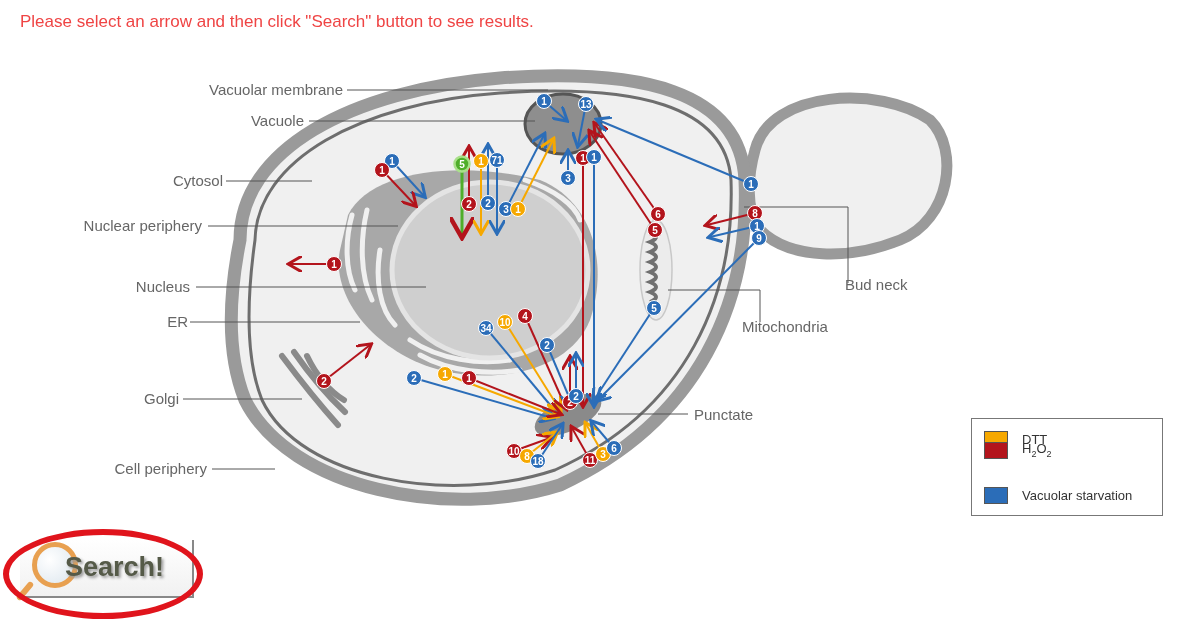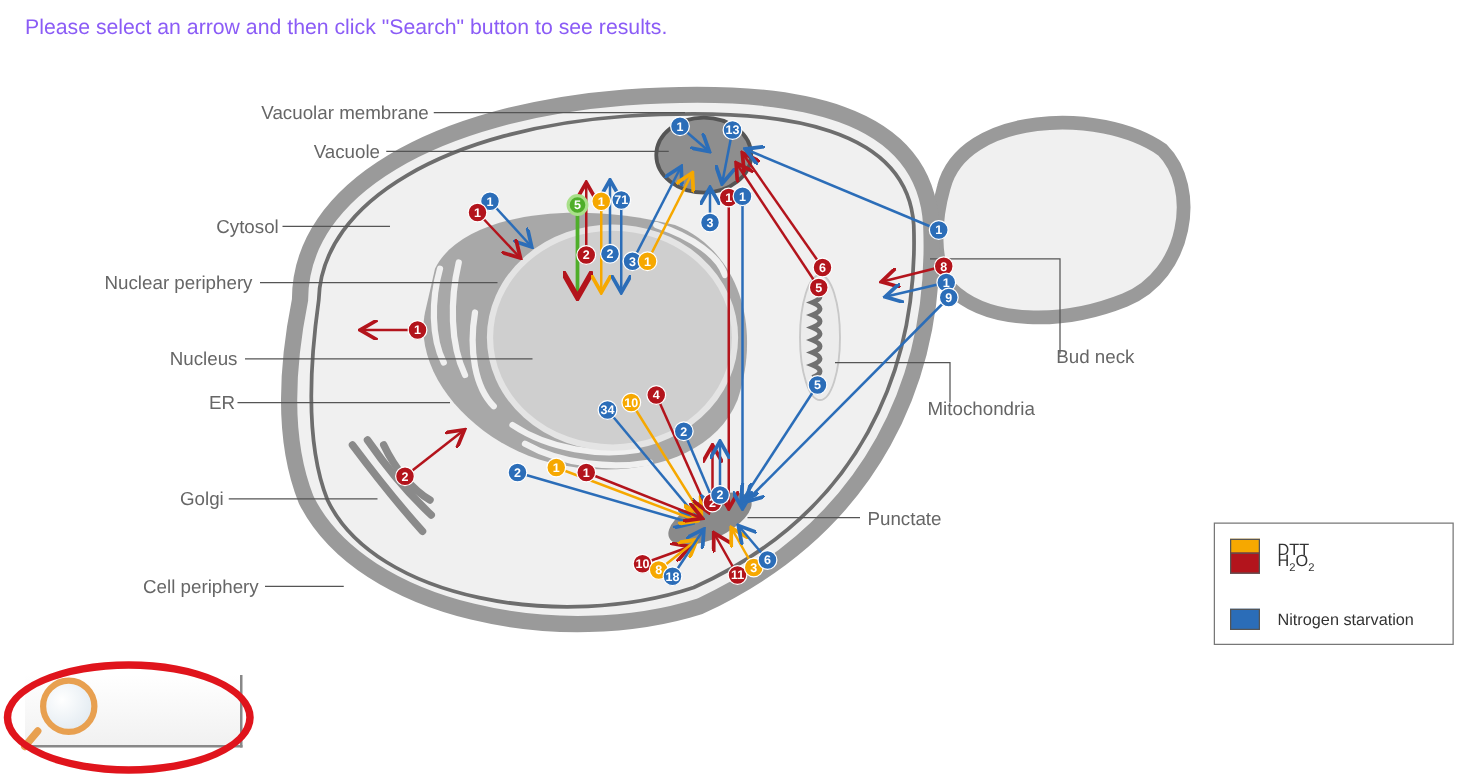--- a/index.html
+++ b/index.html
@@ -1,18 +1,18 @@
 <!DOCTYPE html>
 <html><head>
 <meta charset="utf-8">
 <style>
   html, body { margin:0; padding:0; background:#ffffff; }
   body { width:1179px; height:627px; position:relative; overflow:hidden;
          font-family:"Liberation Sans", sans-serif; }
-  .instruction { position:absolute; left:20px; top:12px; font-size:17px; color:#8b5cf6; }
+  .instruction { position:absolute; left:20px; top:12px; font-size:17px; color:#ef4444; }
   #cell { position:absolute; left:0; top:0; }
   .organelle-label { font-family:"Liberation Sans", sans-serif; font-size:15px; fill:#666; }
   .badge-text { font-family:"Liberation Sans", sans-serif; font-size:10px; font-weight:bold; fill:#fff; }
   .legend { position:absolute; left:971px; top:418px; width:190px; height:96px;
             border:1px solid #777; background:#fff; }
   .legend-row { position:absolute; left:12px; height:20px; display:flex; align-items:center; }
   .legend-swatch { width:22px; height:15px; border:1px solid #555; margin-right:14px; }
   .legend-label { font-size:13px; color:#333; }
   .search-btn { position:absolute; left:20px; top:540px; width:172px; height:56px;
                 background:linear-gradient(#fff,#f1f1f1); border-right:2px solid #888;
@@ -376,21 +376,22 @@
   <div class="legend-row" style="top:10px">
     <span class="legend-swatch" style="background:#f6a800"></span>
     <span class="legend-label">DTT</span>
   </div>
   <div class="legend-row" style="top:21px">
     <span class="legend-swatch" style="background:#b3141c"></span>
     <span class="legend-label">H<sub style="font-size:9px">2</sub>O<sub style="font-size:9px">2</sub></span>
   </div>
   <div class="legend-row" style="top:66px">
     <span class="legend-swatch" style="background:#2b6db8"></span>
-    <span class="legend-label">Nitrogen starvation</span>
+    <span class="legend-label">Vacuolar starvation</span>
   </div>
 </div>
 
 <div class="search-btn">
   <span class="lens"></span>
   <span class="handle"></span>
+  <span class="search-label">Search!</span>
 </div>
 <div class="highlight-ring"></div>
 
 </body></html>

